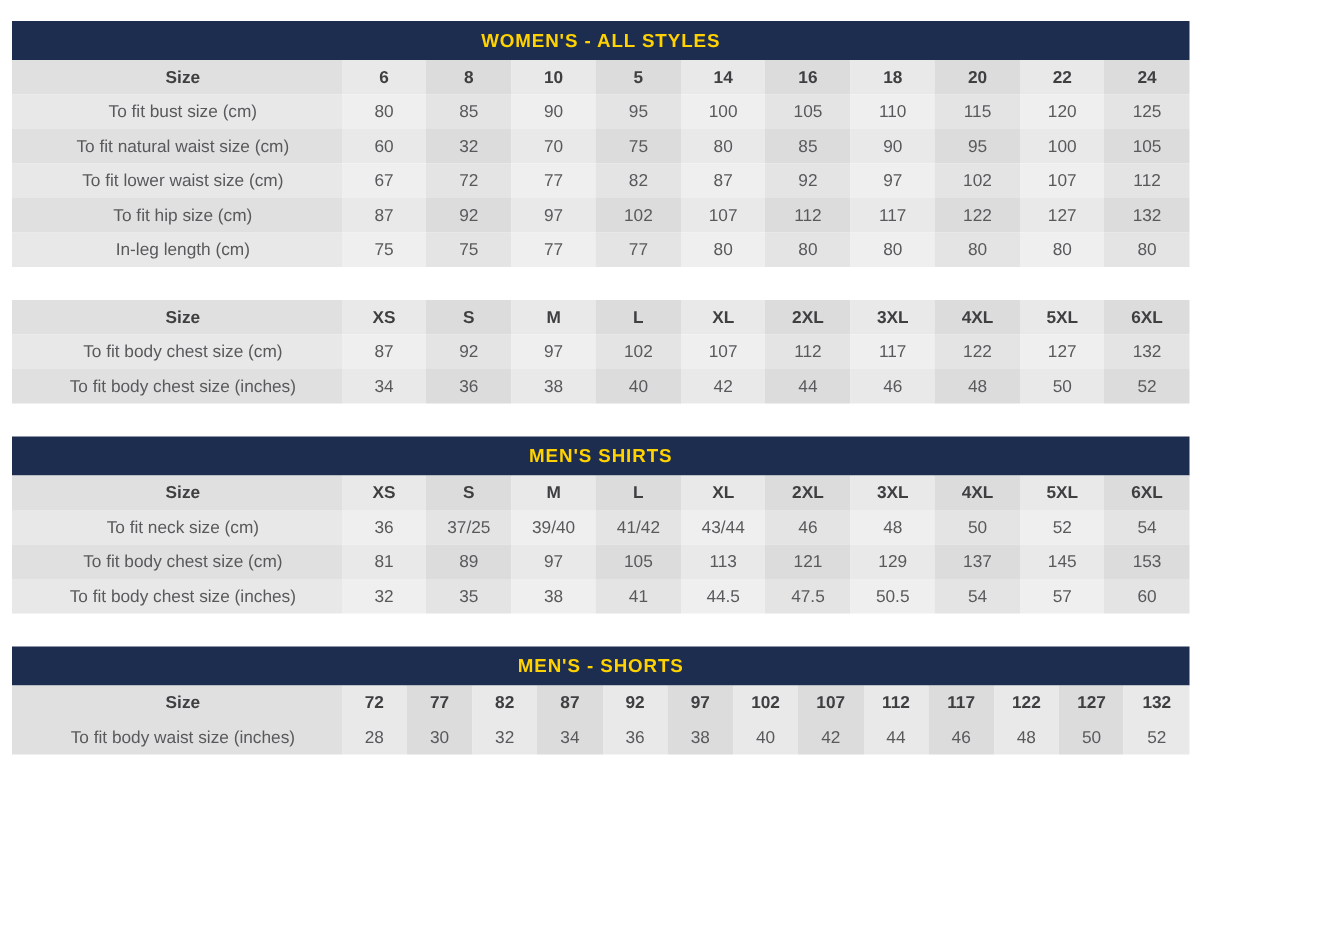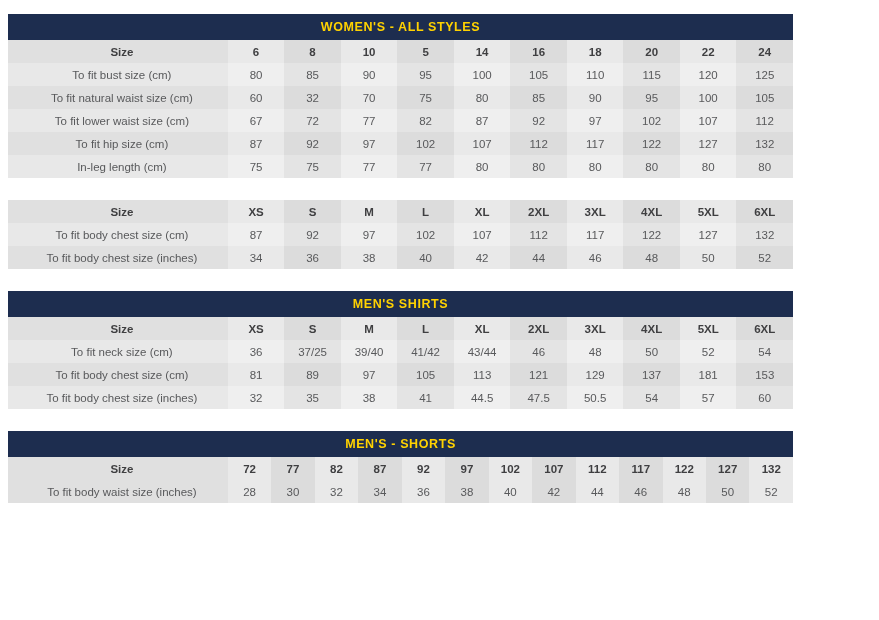--- a/index.html
+++ b/index.html
@@ -277,21 +277,21 @@
             <tr class="shade-a">
               <td class="label">To fit body chest size (cm)</td>
               <td class="vcol-light">81</td>
               <td class="vcol-dark">89</td>
               <td class="vcol-light">97</td>
               <td class="vcol-dark">105</td>
               <td class="vcol-light">113</td>
               <td class="vcol-dark">121</td>
               <td class="vcol-light">129</td>
               <td class="vcol-dark">137</td>
-              <td class="vcol-light">181</td>
+              <td class="vcol-light">145</td>
               <td class="vcol-dark">153</td>
             </tr>
             <tr class="shade-b">
               <td class="label">To fit body chest size (inches)</td>
               <td class="vcol-light">32</td>
               <td class="vcol-dark">35</td>
               <td class="vcol-light">38</td>
               <td class="vcol-dark">41</td>
               <td class="vcol-light">44.5</td>
               <td class="vcol-dark">47.5</td>

